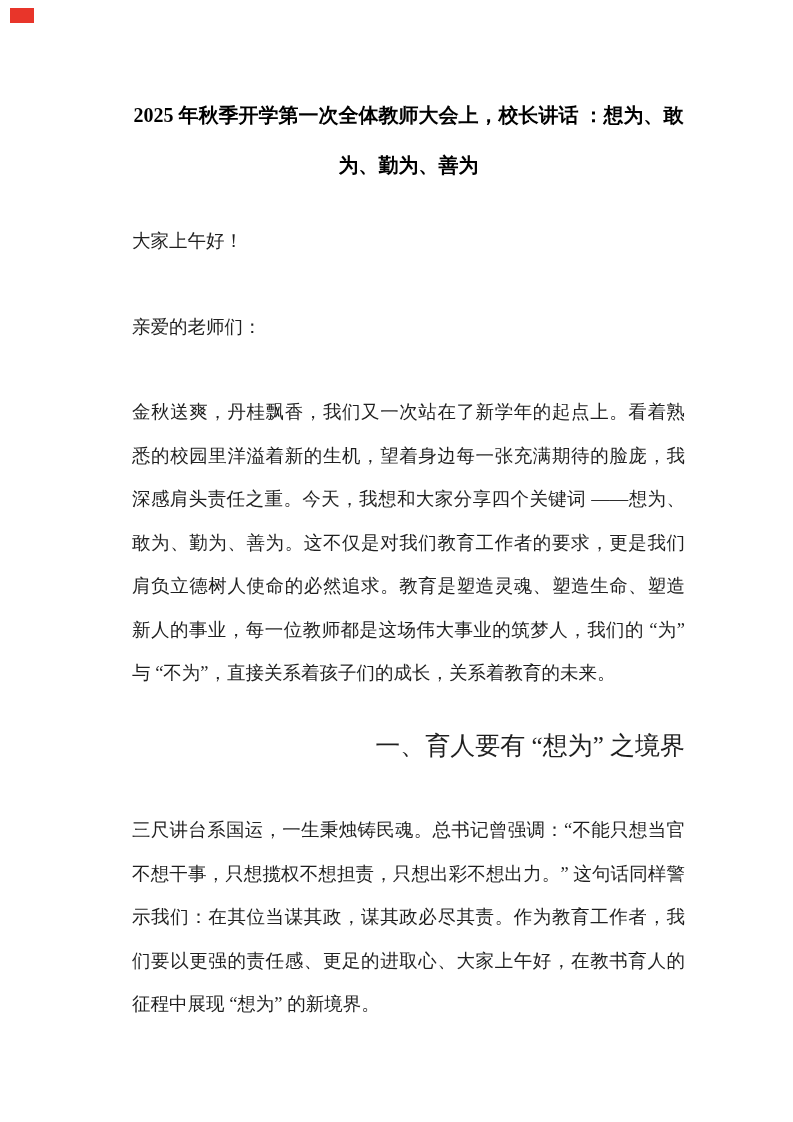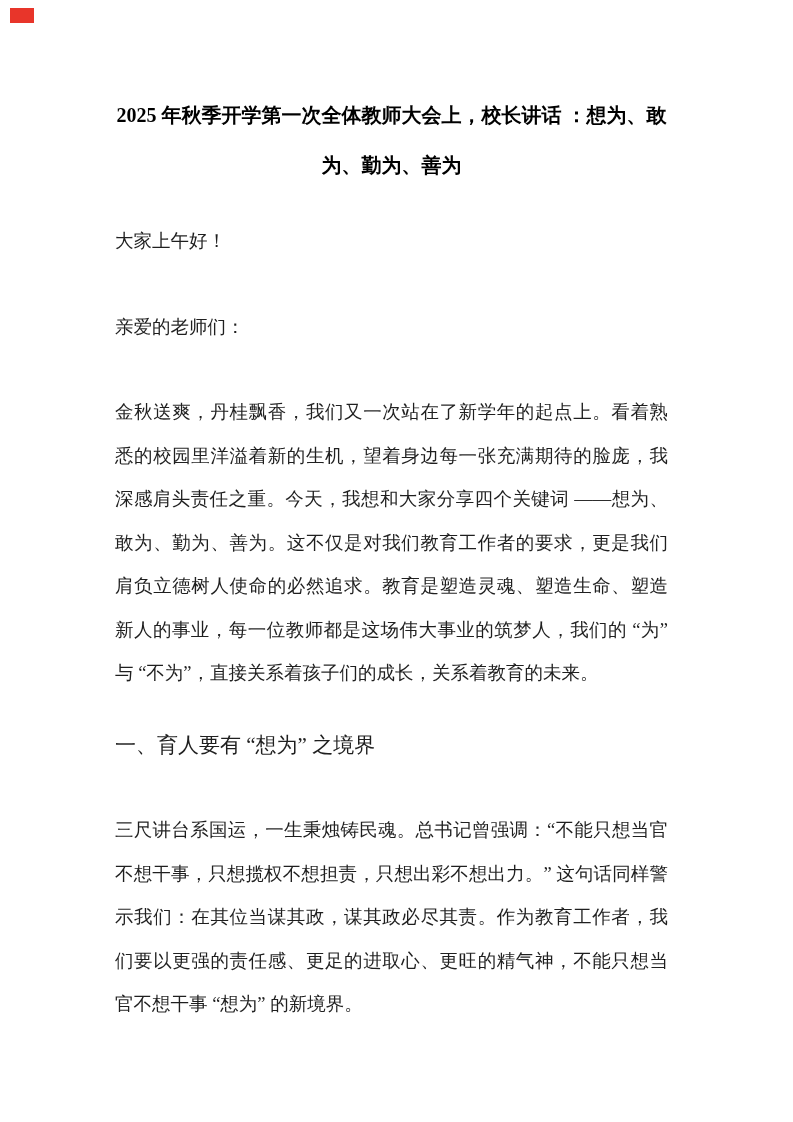--- a/index.html
+++ b/index.html
@@ -23,21 +23,21 @@
   .corner-mark {
     position: absolute;
     left: 10px;
     top: 8px;
     width: 24px;
     height: 15px;
     background: #e8352a;
   }
   .content {
     position: absolute;
-    left: 115px;
+    left: 132px;
     top: 0;
     width: 553px;
   }
   .doc-title {
     padding-top: 90px;
     margin: 0 0 30px 0;
     font-size: 20px;
     font-weight: bold;
     color: #000000;
     text-align: center;
@@ -48,31 +48,31 @@
     font-size: 18.5px;
     line-height: 43.5px;
     text-align: justify;
   }
   .block.last-tight {
     margin-bottom: 28px;
     font-family: Liberation Serif, serif;
   }
   .section-heading {
     margin: 0 0 42px 0;
-    font-size: 21px;
+    font-size: 25px;
     line-height: 43.5px;
-    text-align: left;
+    text-align: right;
   }
 </style>
 </head>
 <body>
 
 <div class="page">
   <div class="corner-mark"></div>
   <div class="content">
     <h1 class="doc-title">2025 年秋季开学第一次全体教师大会上，校长讲话 ：想为、敢为、勤为、善为</h1>
     <p class="block">大家上午好！</p>
     <p class="block">亲爱的老师们：</p>
     <p class="block last-tight">金秋送爽，丹桂飘香，我们又一次站在了新学年的起点上。看着熟悉的校园里洋溢着新的生机，望着身边每一张充满期待的脸庞，我深感肩头责任之重。今天，我想和大家分享四个关键词 ——想为、敢为、勤为、善为。这不仅是对我们教育工作者的要求，更是我们肩负立德树人使命的必然追求。教育是塑造灵魂、塑造生命、塑造新人的事业，每一位教师都是这场伟大事业的筑梦人，我们的 “为” 与 “不为”，直接关系着孩子们的成长，关系着教育的未来。</p>
     <p class="section-heading">一、育人要有 “想为” 之境界</p>
-    <p class="block">三尺讲台系国运，一生秉烛铸民魂。总书记曾强调：“不能只想当官不想干事，只想揽权不想担责，只想出彩不想出力。” 这句话同样警示我们：在其位当谋其政，谋其政必尽其责。作为教育工作者，我们要以更强的责任感、更足的进取心、更旺的精气神，不能只想当官不想干事 “想为” 的新境界。</p>
+    <p class="block">三尺讲台系国运，一生秉烛铸民魂。总书记曾强调：“不能只想当官不想干事，只想揽权不想担责，只想出彩不想出力。” 这句话同样警示我们：在其位当谋其政，谋其政必尽其责。作为教育工作者，我们要以更强的责任感、更足的进取心、大家上午好，在教书育人的征程中展现 “想为” 的新境界。</p>
   </div>
 </div>
 
 </body></html>

